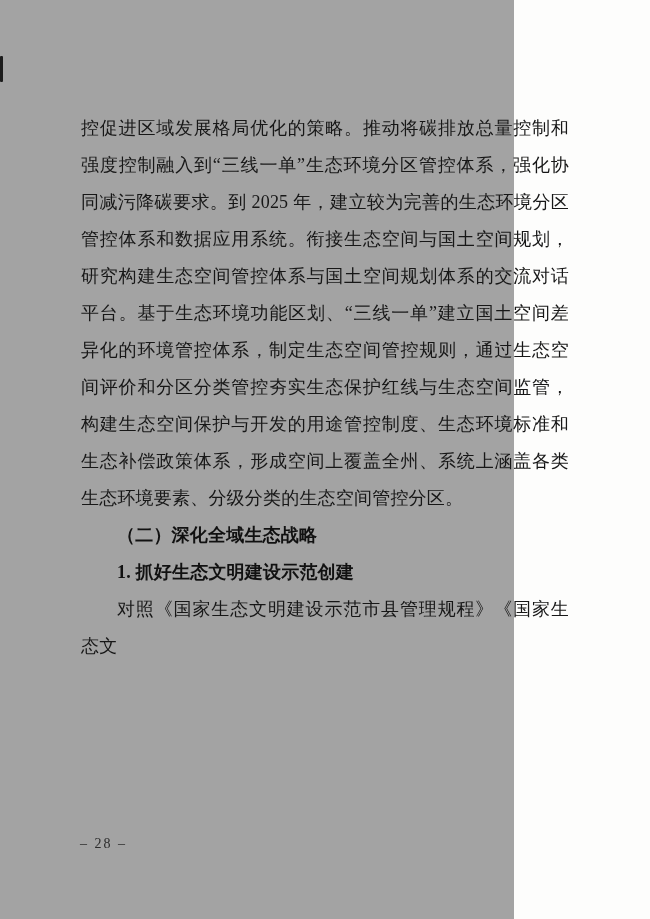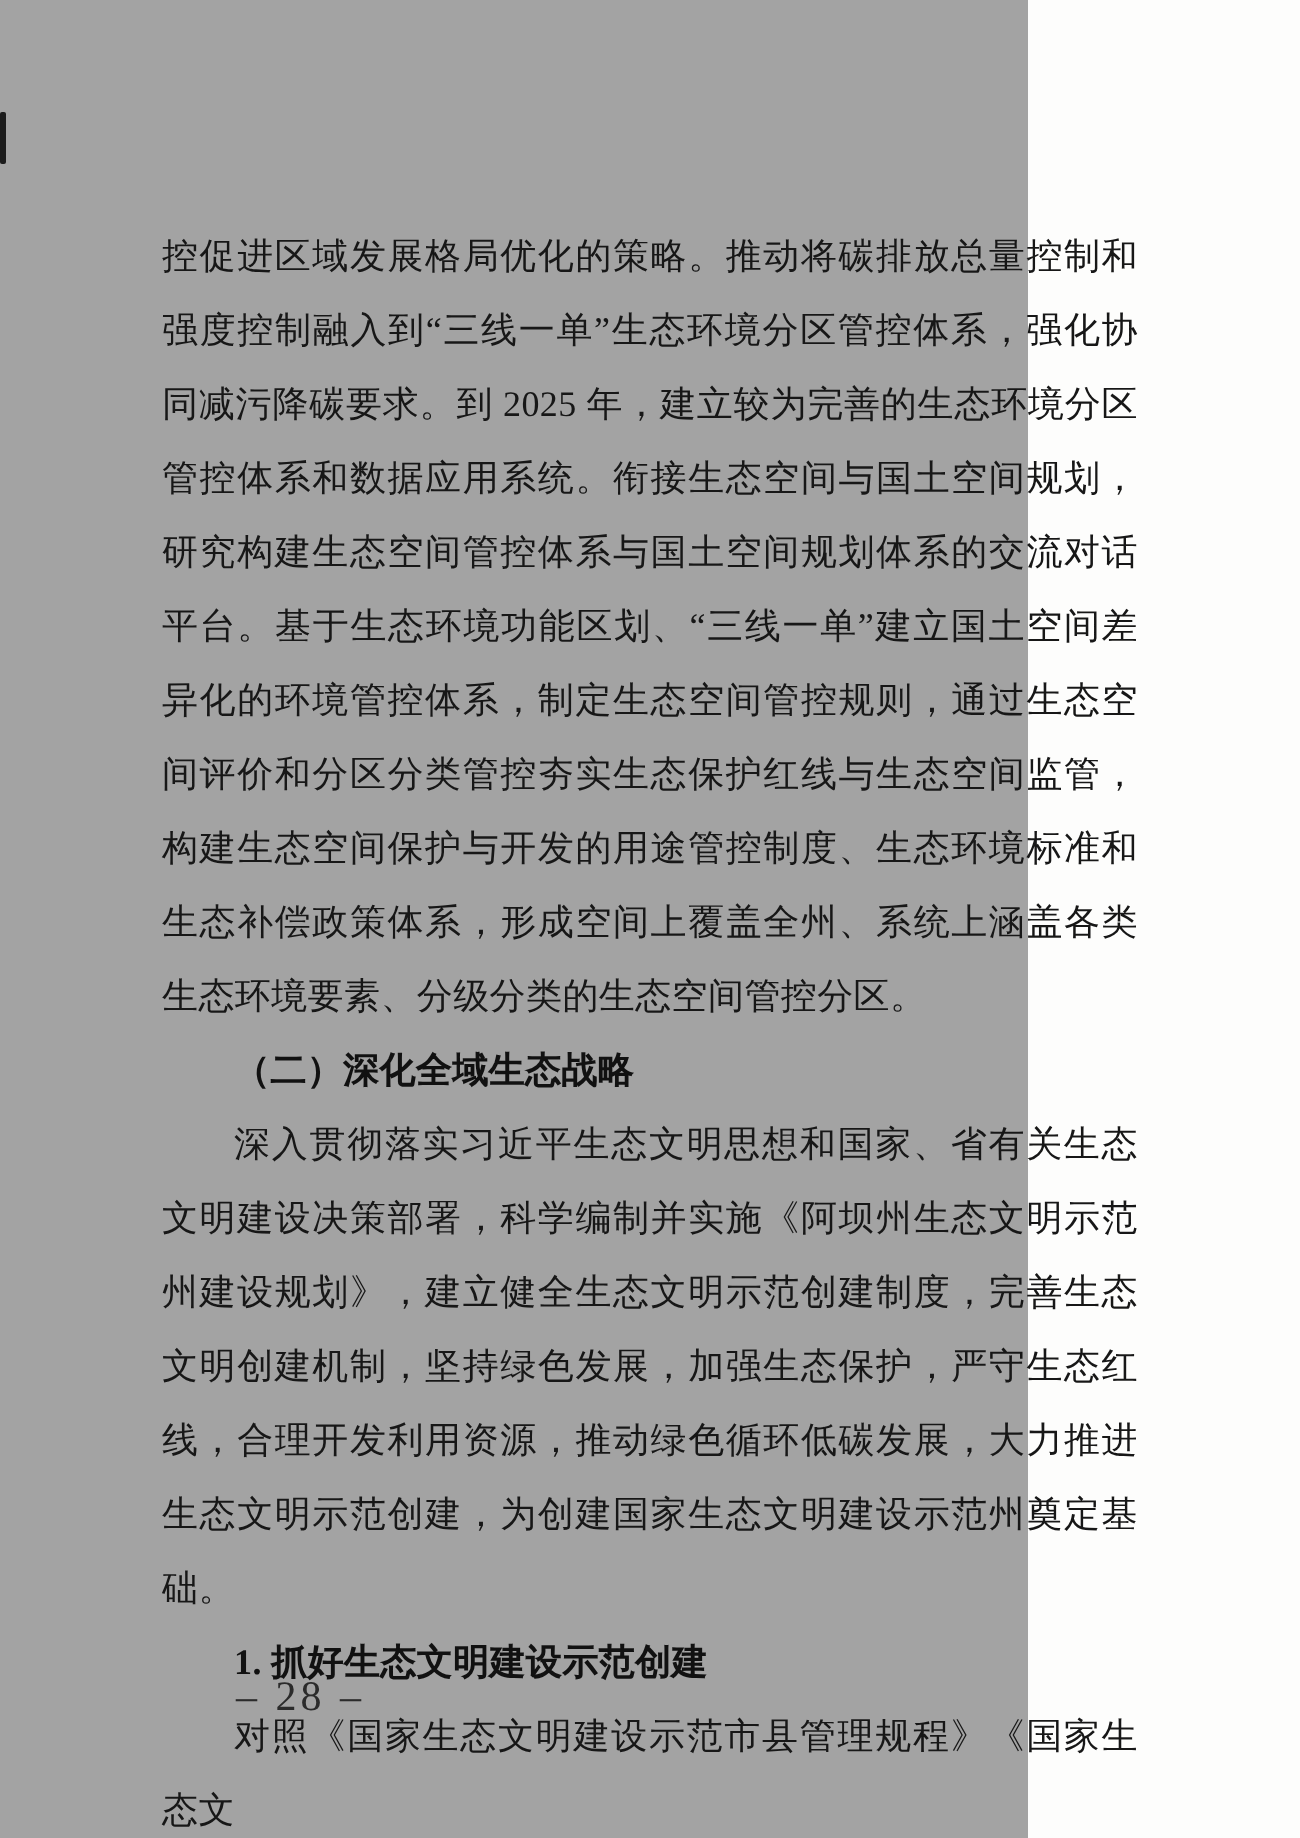--- a/index.html
+++ b/index.html
@@ -43,40 +43,38 @@
       font-family: Liberation Serif, serif;
       font-weight: bold;
       text-indent: 2em;
       text-align: left;
       color: #111;
     }
     .footer {
       position: absolute;
       left: 80px;
       top: 836px;
-      font-size: 21px;
+      font-size: 14px;
       letter-spacing: 2px;
       color: #2b2b2b;
       font-family: "Liberation Serif", "DejaVu Serif", serif;
-      margin-left: 38px;
     }
   </style>
 </head>
 <body>
 
 <div class="page">
 
   <div class="scan-artifact"></div>
 
   <div class="content">
     <p class="para">控促进区域发展格局优化的策略。推动将碳排放总量控制和强度控制融入到“三线一单”生态环境分区管控体系，强化协同减污降碳要求。到 2025 年，建立较为完善的生态环境分区管控体系和数据应用系统。衔接生态空间与国土空间规划，研究构建生态空间管控体系与国土空间规划体系的交流对话平台。基于生态环境功能区划、“三线一单”建立国土空间差异化的环境管控体系，制定生态空间管控规则，通过生态空间评价和分区分类管控夯实生态保护红线与生态空间监管，构建生态空间保护与开发的用途管控制度、生态环境标准和生态补偿政策体系，形成空间上覆盖全州、系统上涵盖各类生态环境要素、分级分类的生态空间管控分区。</p>
 
     <p class="heading">（二）深化全域生态战略</p>
 
-    <p class="para para-indent">深入贯彻落实习近平生态文明思想和国家、省有关生态文明建设决策部署，科学编制并实施《阿坝州生态文明示范州建设规划》，建立健全生态文明示范创建制度，完善生态文明创建机制，坚持绿色发展，加强生态保护，严守生态红线，合理开发利用资源，推动绿色循环低碳发展，大力推进生态文明示范创建，为创建国家生态文明建设示范州奠定基础。</p>
 
     <p class="heading">1. 抓好生态文明建设示范创建</p>
 
     <p class="para para-indent">对照《国家生态文明建设示范市县管理规程》《国家生态文</p>
   </div>
 
   <div class="footer">– 28 –</div>
 
 </div>
 

